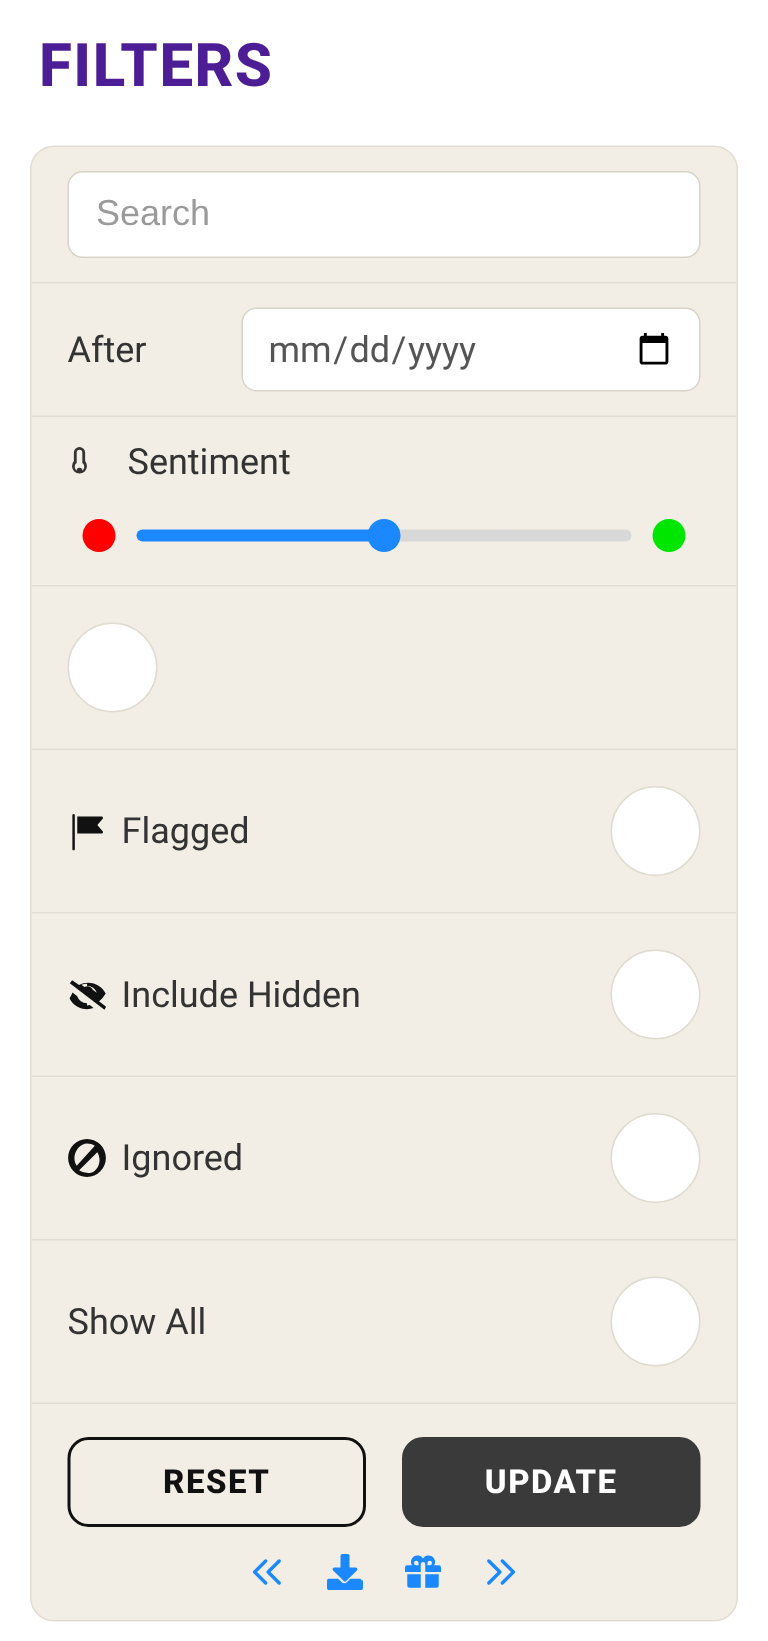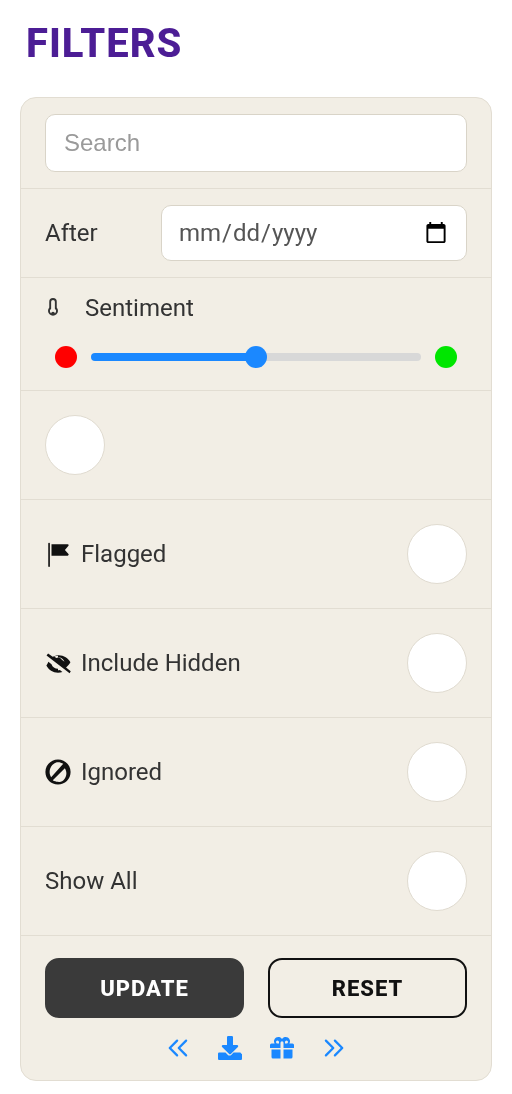--- a/index.html
+++ b/index.html
@@ -242,22 +242,22 @@
 
   <div class="toggle-row">
     <div class="toggle-label">
       <span>Show All</span>
     </div>
     <div class="toggle"></div>
   </div>
 
   <div class="footer">
     <div class="btn-row">
+      <button class="btn reset">RESET</button>
       <button class="btn update">UPDATE</button>
-      <button class="btn reset">RESET</button>
     </div>
     <div class="icon-row">
       <svg class="foot-icon" viewBox="0 0 448 512">
         <path d="M223 239L380 82a24 24 0 0 1 34 34L274 256l140 140a24 24 0 0 1-34 34L223 273a24 24 0 0 1 0-34zM31 239L188 82a24 24 0 0 1 34 34L82 256l140 140a24 24 0 0 1-34 34L31 273a24 24 0 0 1 0-34z"></path>
       </svg>
       <svg class="foot-icon" viewBox="0 0 512 512">
         <path d="M216 0h80a24 24 0 0 1 24 24v168h88c21 0 32 26 17 41L273 385a24 24 0 0 1-34 0L87 233c-15-15-4-41 17-41h88V24A24 24 0 0 1 216 0zM512 376v112a24 24 0 0 1-24 24H24a24 24 0 0 1-24-24V376a24 24 0 0 1 24-24h136l46 46a56 56 0 0 0 80 0l46-46h136a24 24 0 0 1 24 24z"></path>
       </svg>
       <svg class="foot-icon" viewBox="0 0 512 512">
         <path d="M32 448a32 32 0 0 0 32 32h160V288H32zm256 32h160a32 32 0 0 0 32-32V288H288zM480 160h-66a80 80 0 0 0-158-95 80 80 0 0 0-158 95H32a32 32 0 0 0-32 32v64h224V144a32 32 0 0 1 64 0v112h224v-64a32 32 0 0 0-32-32zM160 160a32 32 0 1 1 32-32v32zm160 0V128a32 32 0 1 1 32 32z"></path>

